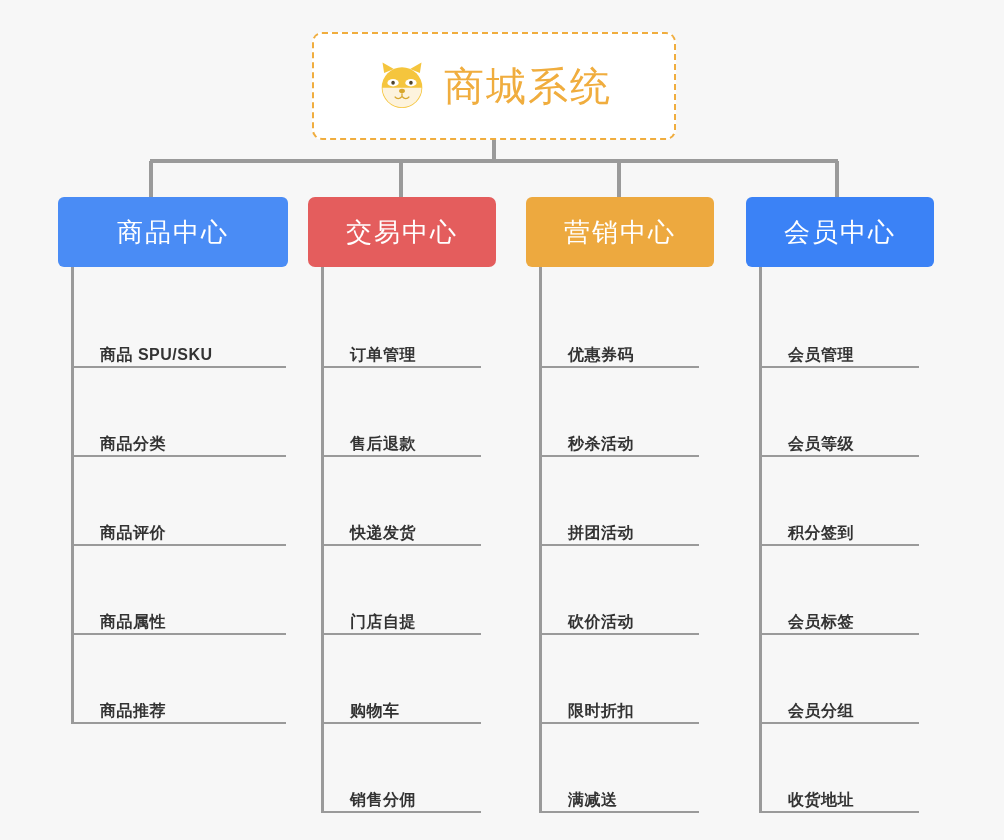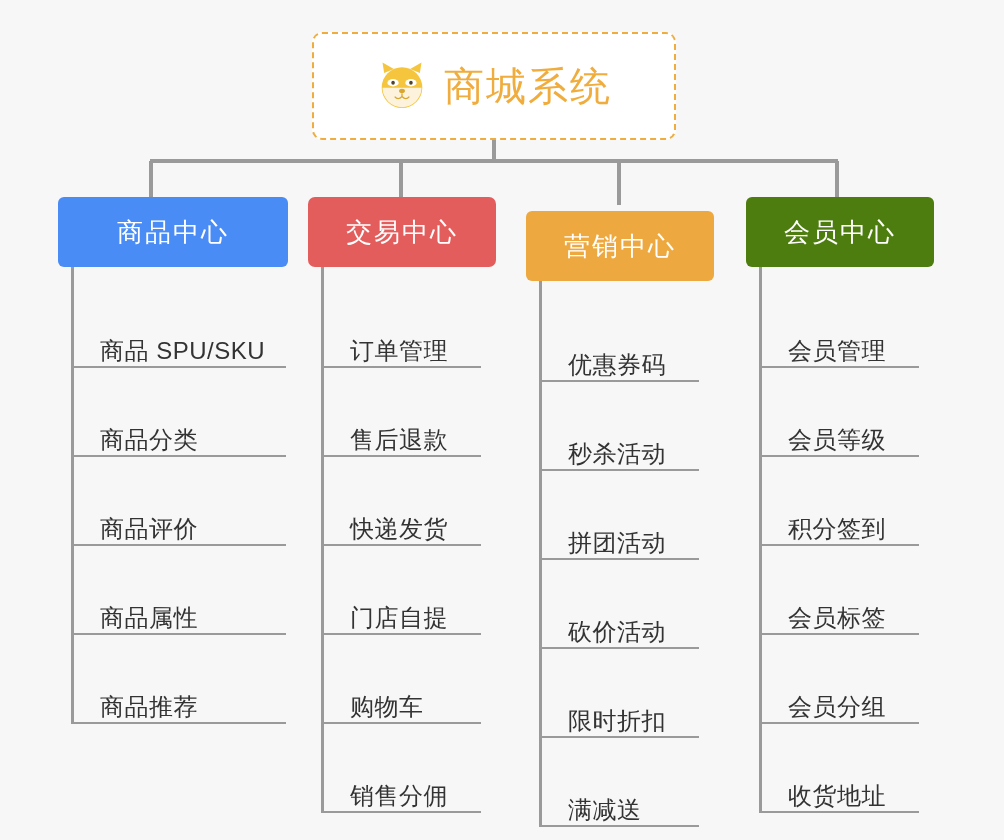--- a/index.html
+++ b/index.html
@@ -103,31 +103,32 @@
     padding-bottom: 4px;
   }
   .leaf-item .leaf-underline {
     position: absolute;
     left: 13px;
     bottom: 0;
     height: 2px;
     background: #9a9a9a;
   }
   .leaf-label {
-    font-size: 24px;
+    font-size: 16px;
     color: #333333;
     line-height: 1.1;
     white-space: nowrap;
     letter-spacing: 0.5px;
+    font-weight: bold;
   }
 
   
   .branch-1 { left: 58px;  width: 230px; }
   .branch-2 { left: 308px; width: 188px; }
-  .branch-3 { left: 526px; width: 188px; margin-top: 14px; }
+  .branch-3 { left: 526px; width: 188px; }
   .branch-4 { left: 746px; width: 188px; }
 
   .branch-1 .leaf-underline { width: 215px; }
   .branch-2 .leaf-underline { width: 160px; }
   .branch-3 .leaf-underline { width: 160px; }
   .branch-4 .leaf-underline { width: 160px; }
 </style>
 </head>
 <body>
 
@@ -258,21 +259,21 @@
         <span class="leaf-underline"></span>
       </div>
       <div class="leaf-item">
         <span class="leaf-label">满减送</span>
         <span class="leaf-underline"></span>
       </div>
     </div>
   </div>
 
   <div class="branch branch-4">
-    <div class="branch-header" style="background: #4d7c0f; font-family: Liberation Mono, monospace;">
+    <div class="branch-header" style="background: #3b82f6; font-family: Liberation Mono, monospace;">
       <span>会员中心</span>
     </div>
     <div class="leaf-list">
       <div class="leaf-spine"></div>
       <div class="leaf-item">
         <span class="leaf-label">会员管理</span>
         <span class="leaf-underline"></span>
       </div>
       <div class="leaf-item">
         <span class="leaf-label">会员等级</span>

